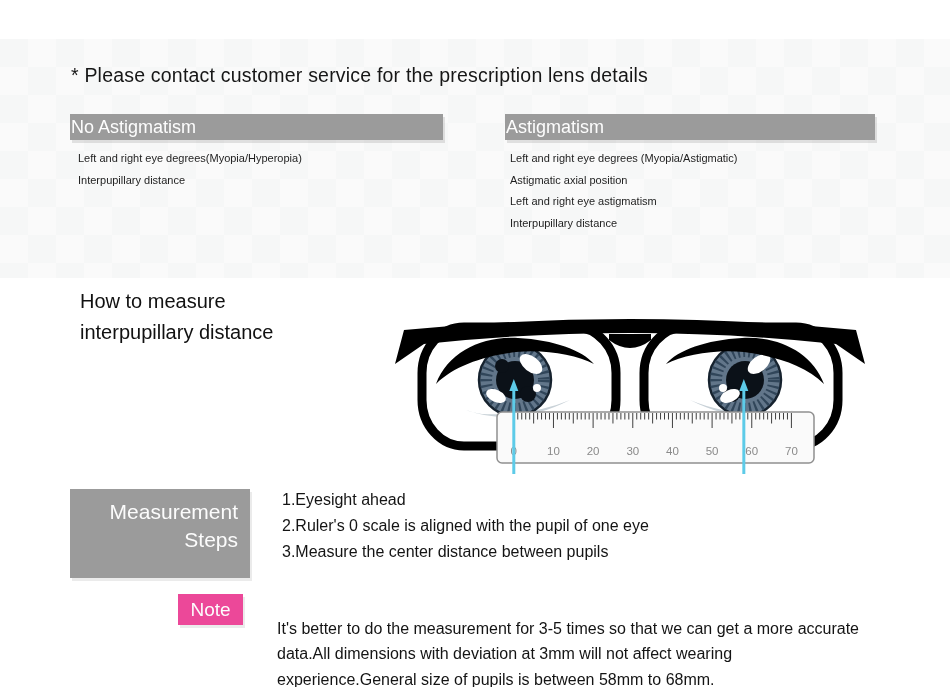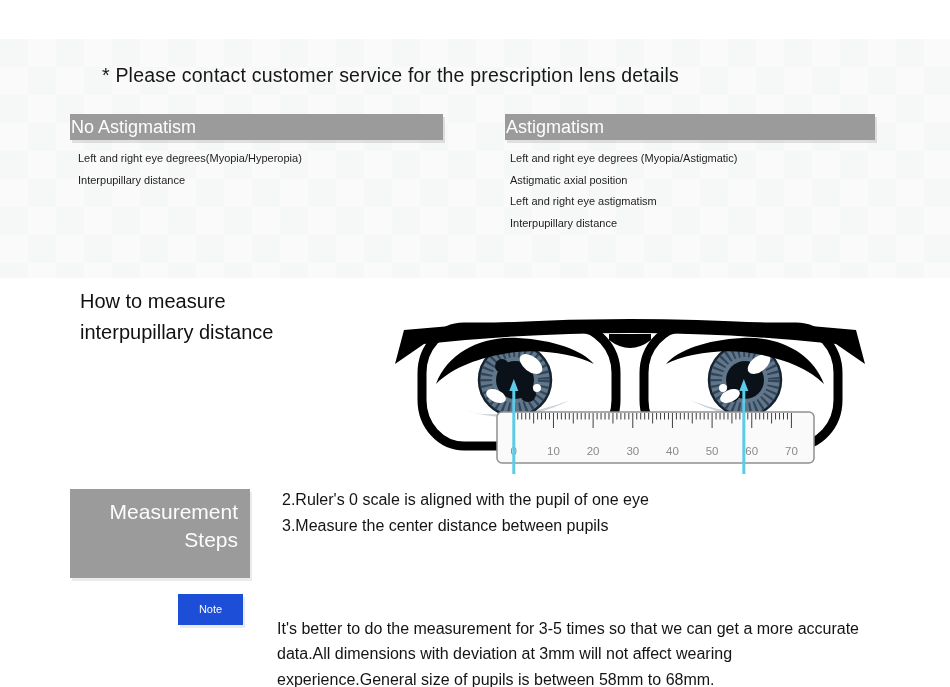--- a/index.html
+++ b/index.html
@@ -10,21 +10,21 @@
     -webkit-font-smoothing:antialiased;
   }
   .band{
     position:absolute;left:0;top:39px;width:950px;height:239px;
     background-color:#f6f7f7;
     background-image:conic-gradient(#fafafa 90deg, transparent 90deg 180deg, #fafafa 180deg 270deg, transparent 270deg);
     background-size:56px 56px;
   }
   .page-title{
     position:absolute;left:71px;top:64px;
-    font-size:19.5px;color:#161616;letter-spacing:.2px;margin-left:31px;
+    font-size:19.5px;color:#161616;letter-spacing:.2px;
   }
   .hdr-bar{
     position:absolute;top:114px;height:26px;line-height:26px;
     background:#9b9b9b;color:#fdfdfd;font-size:18px;
     padding-left:1px;box-sizing:border-box;
     box-shadow:2px 3px 0 rgba(0,0,0,0.10);
   }
   .hdr-left{left:70px;width:373px;}
   .hdr-right{left:505px;width:370px;}
   .opt-list{position:absolute;font-size:11px;color:#1e1e1e;}
@@ -43,21 +43,21 @@
     background:#9b9b9b;color:#fcfcfc;font-size:21px;line-height:28px;
     text-align:right;padding:9px 12px;box-sizing:border-box;
     box-shadow:2px 3px 0 rgba(0,0,0,0.08);
   }
   .steps-list{
     position:absolute;left:282px;top:487px;
     font-size:16px;line-height:26px;color:#141414;
   }
   .note-box{
     position:absolute;left:178px;top:594px;width:65px;height:31px;line-height:31px;
-    background:#1d4ed8;color:#fcfcfc;font-size:11px;text-align:center;
+    background:#ec4899;color:#fcfcfc;font-size:19px;text-align:center;
     box-shadow:2px 3px 0 rgba(0,0,0,0.08);
   }
   .note-text{
     position:absolute;left:277px;top:590px;width:597px;
     font-size:16px;line-height:25.3px;color:#141414;margin-top:26px;
   }
 
   
   #ruler-ticks line{stroke:#3f3f3f;stroke-width:1;}
   #ruler-labels text{font-family:"Liberation Sans", sans-serif;font-size:11.5px;fill:#8a8a8a;text-anchor:middle;}
@@ -215,18 +215,19 @@
         <line x1="123.8" x2="123.8" y1="90" y2="174" stroke="#5dcbe8" stroke-width="3"></line>
         <path d="M119.3,91 L128.3,91 L123.8,79 Z" fill="#5dcbe8"></path>
         <line x1="353.82800000000003" x2="353.82800000000003" y1="90" y2="174" stroke="#5dcbe8" stroke-width="3"></line>
         <path d="M349.32800000000003,91 L358.32800000000003,91 L353.82800000000003,79 Z" fill="#5dcbe8"></path>
       </g>
   </svg>
 </div>
 
 <div class="steps-box">Measurement Steps</div>
 <div class="steps-list">
+  <div>1.Eyesight ahead</div>
   <div>2.Ruler's 0 scale is aligned with the pupil of one eye</div>
   <div>3.Measure the center distance between pupils</div>
 </div>
 
 <div class="note-box">Note</div>
 <div class="note-text">It's better to do the measurement for 3-5 times so that we can get a more accurate data.All dimensions with deviation at 3mm will not affect wearing experience.General size of pupils is between 58mm to 68mm.</div>
 
 </body></html>

